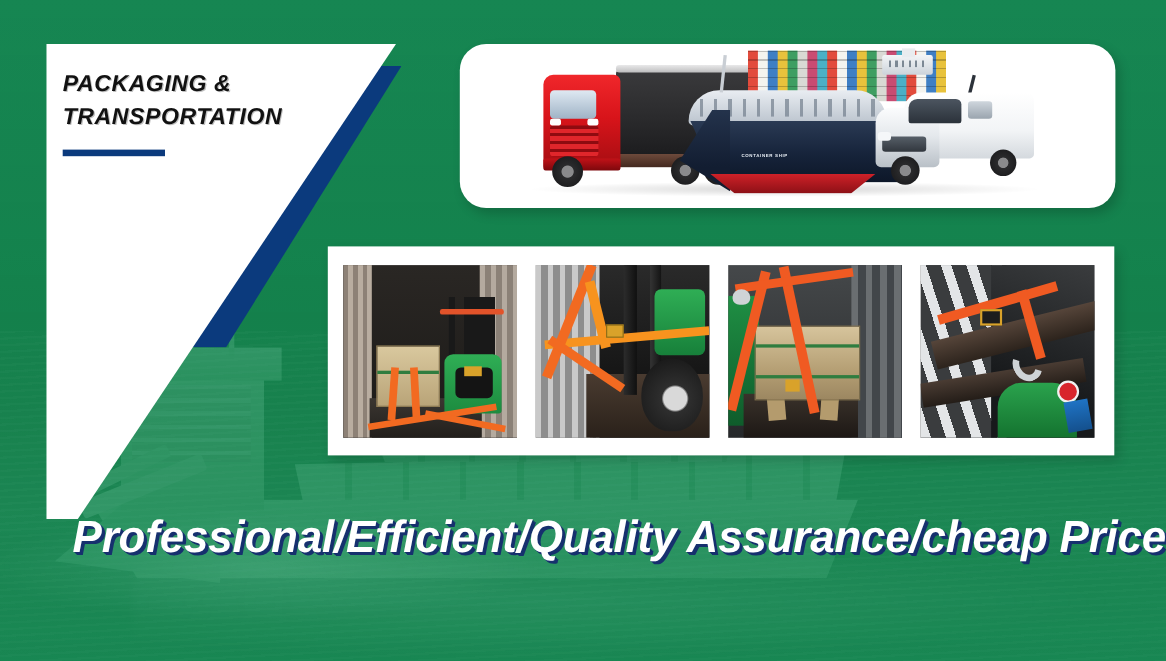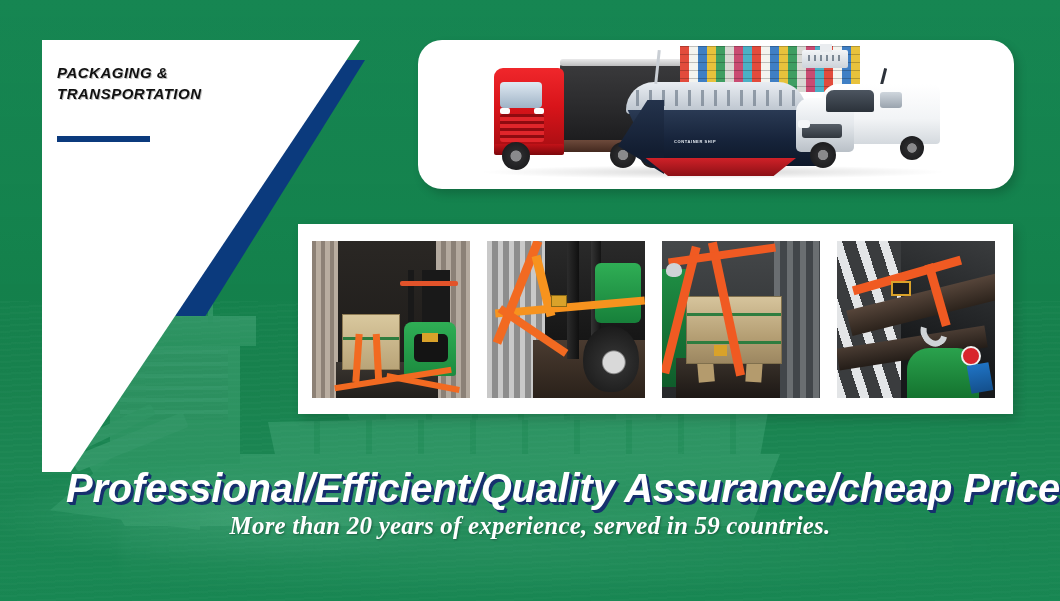--- a/index.html
+++ b/index.html
@@ -101,21 +101,21 @@
   }
 
   
   .white-panel{
     position:absolute; left:42px; top:40px; width:318px; height:432px;
     background:#ffffff;
     clip-path:polygon(0 0, 100% 0, 9% 100%, 0 100%);
   }
   .panel-title{
     position:absolute; left:57px; top:62px; width:250px;
-    font-size:15px; font-weight:700; font-style:italic;
+    font-size:21px; font-weight:700; font-style:italic;
     letter-spacing:.5px; line-height:1.42;
     color:#111111; text-transform:uppercase;
     text-shadow:1px 1px 0 rgba(0,0,0,.25);
   }
   .panel-rule{
     position:absolute; left:57px; top:136px; width:93px; height:6px;
     background:#0b3a7d;
   }
 
   
@@ -652,15 +652,14 @@
       <div class="p4-s2"></div>
       <div class="p4-ratchet"></div>
       <div class="p4-hook"></div>
       <div class="p4-redsticker"></div>
       <div class="p4-bluelabel"></div>
     </div>
 
   </div>
 
   <div class="headline">Professional/Efficient/Quality Assurance/cheap Price</div>
-  <div class="subline">More than 20 years of experience, served in 59 countries.</div>
 
 </div>
 
 </body></html>

